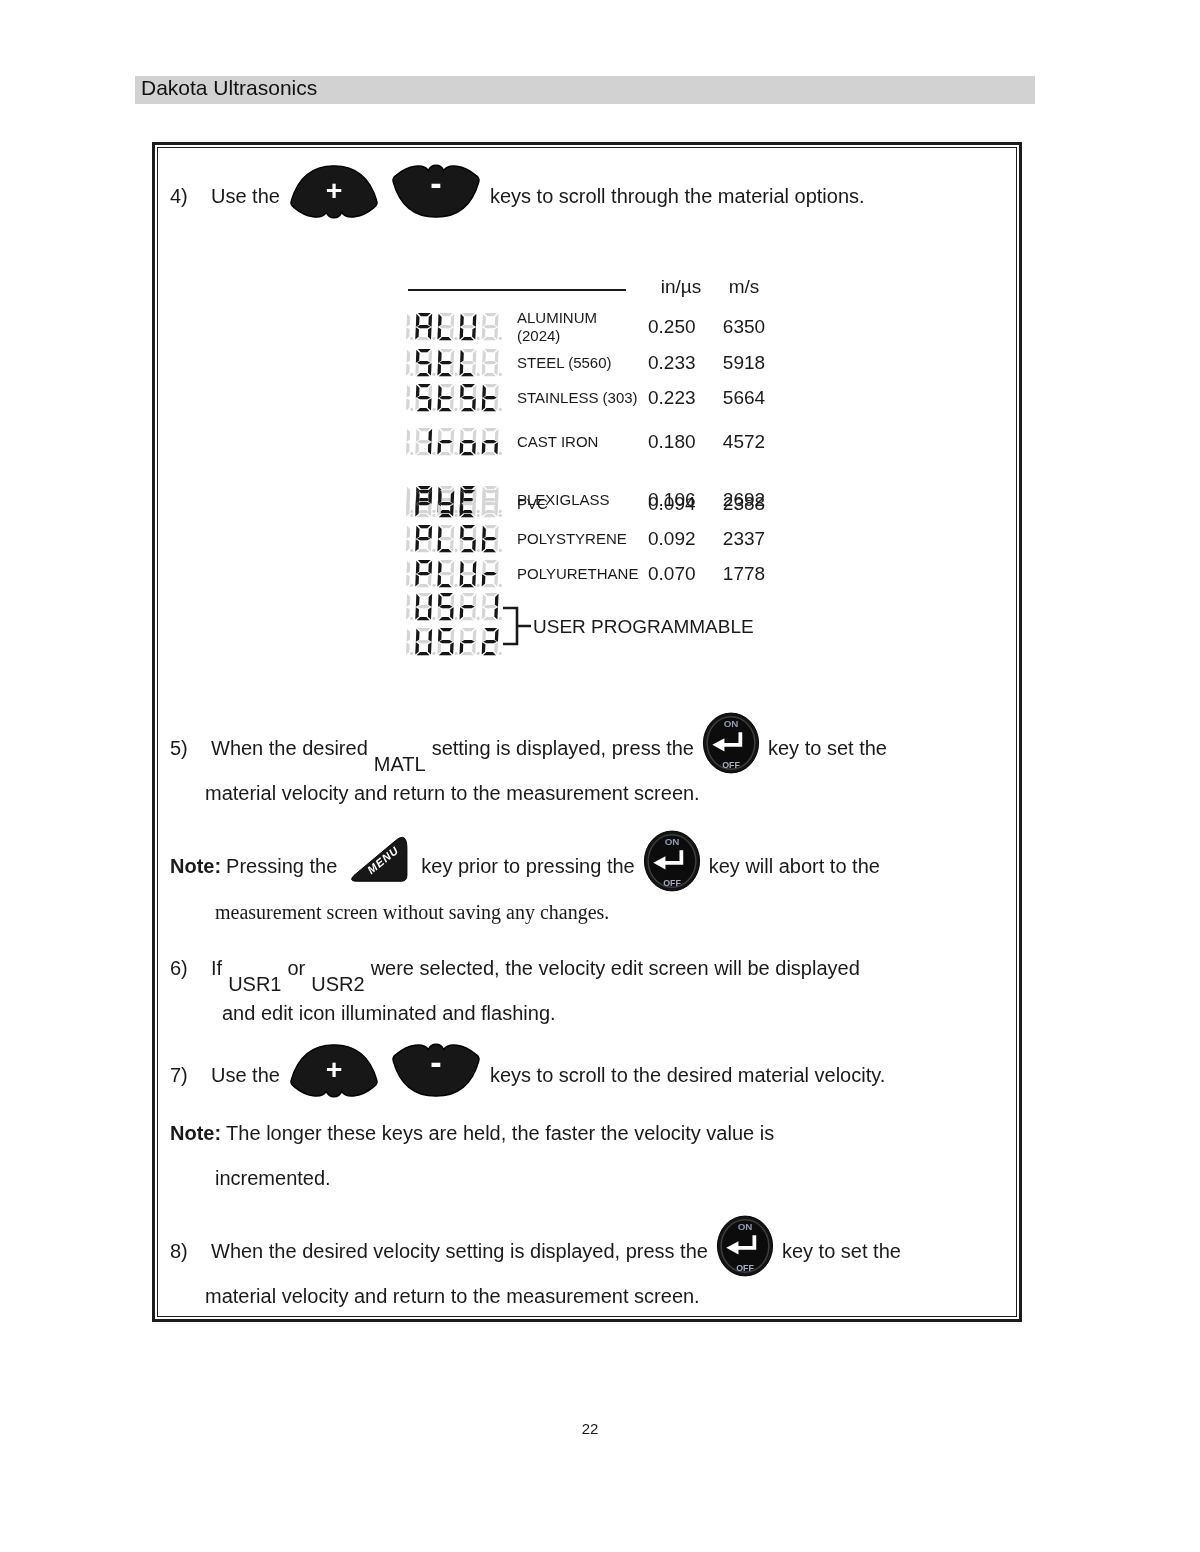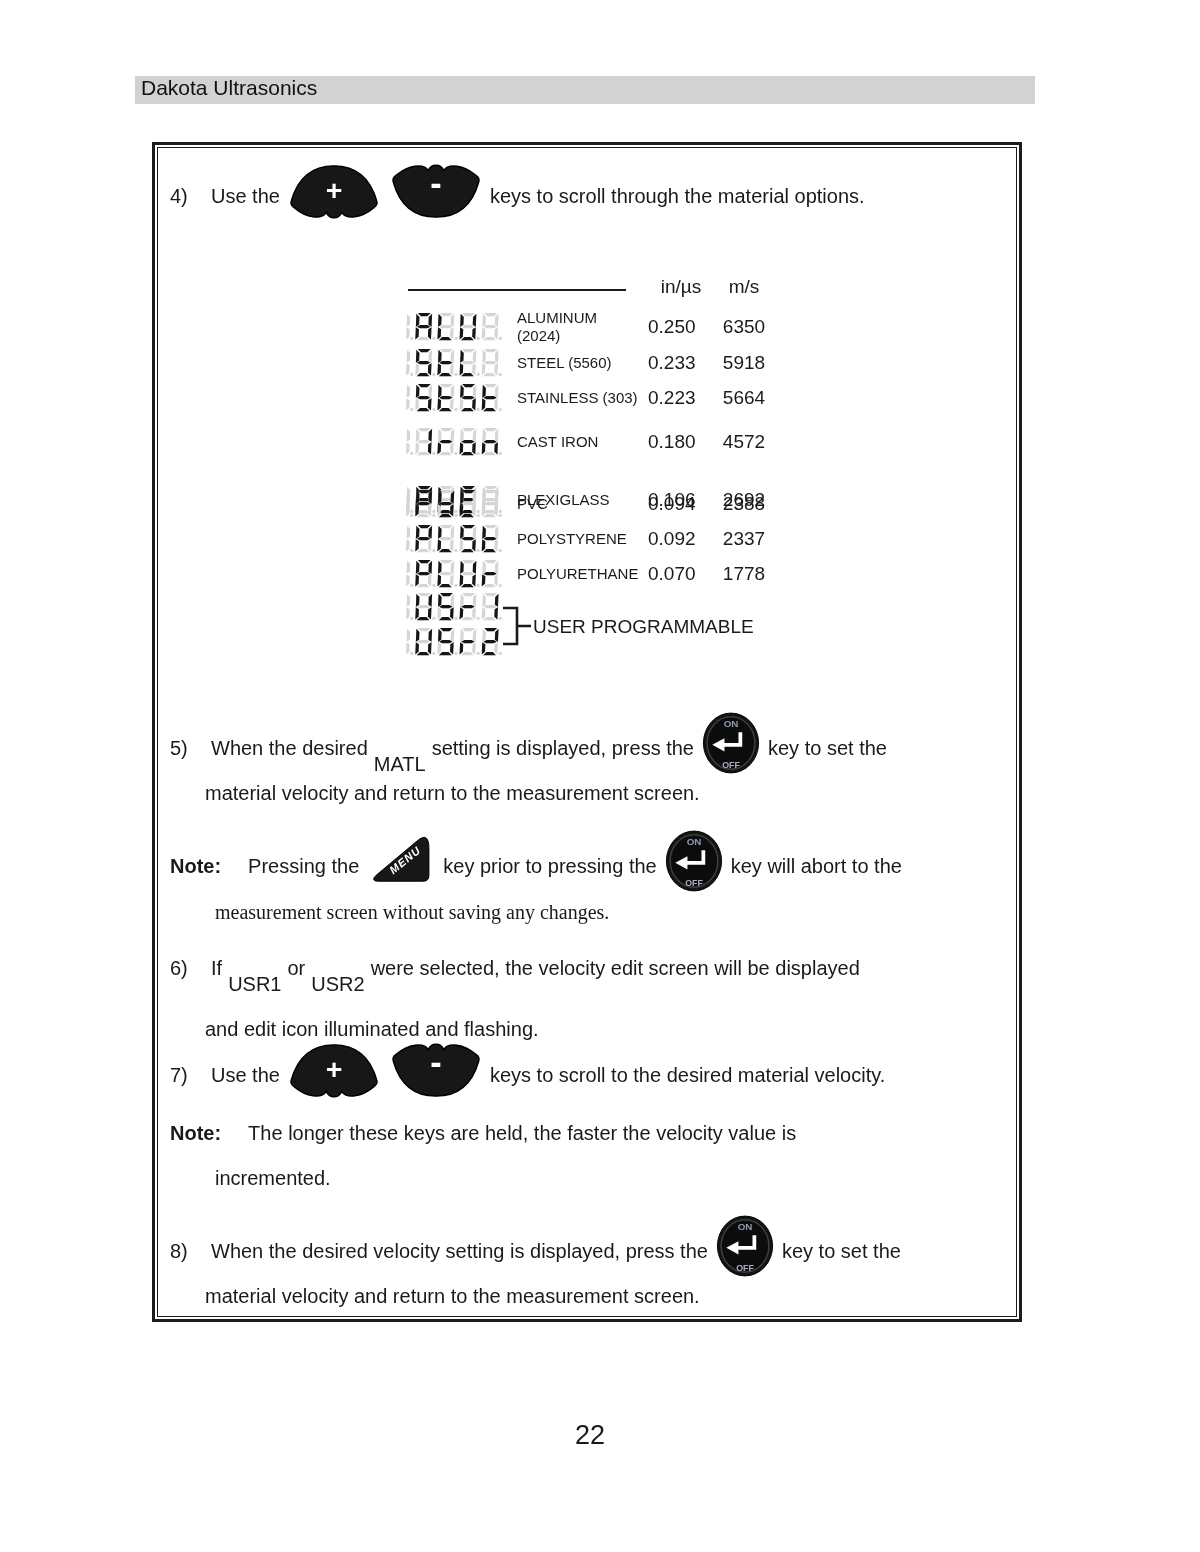--- a/index.html
+++ b/index.html
@@ -15,21 +15,21 @@
   .frame{position:absolute;left:152px;top:142px;width:864px;height:1174px;
          border:3px solid #1c1c1c;}
   .frame-inner{position:absolute;inset:2px;border:1.5px solid #1c1c1c;}
 
   
   .tline{position:absolute;display:flex;align-items:center;font-size:20px;
          color:#1a1a1a;white-space:pre;}
   .tline > *{margin-right:6px;}
   .num{display:inline-block;min-width:35px;}
   .b{font-weight:normal;margin-top:33px;}
-  .note-label{font-weight:bold;margin-right:27px;}
+  .note-label{font-weight:bold;margin-right:5px;}
   .key-slot{display:inline-flex;position:relative;top:-5px;margin-left:2px;margin-right:8px;}
   .key-slot svg{display:block;}
 
   
   .mat-table{position:absolute;left:247px;top:130px;width:385px;height:420px;}
   .rule{position:absolute;left:3px;top:11px;width:218px;height:2px;background:#1a1a1a;}
   .hdr{position:absolute;top:-2px;font-size:19px;}
   .inus-h{left:243px;width:66px;text-align:center;}
   .ms-h{left:309px;width:60px;text-align:center;}
   .mat-row{position:absolute;left:0;width:385px;height:34px;}
@@ -43,21 +43,21 @@
   .usr-label{position:absolute;left:128px;top:338px;height:22px;font-size:19px;
              display:flex;align-items:center;}
 
   
   .pm-t{font:bold 30px "Liberation Sans",sans-serif;fill:#fff;text-anchor:middle;}
   .minus-t{font:bold 36px "Liberation Sans",sans-serif;}
   .on-t{font:bold 10.5px "Liberation Sans",sans-serif;fill:#8f9cb3;text-anchor:middle;}
   .off-t{font:bold 9.5px "Liberation Sans",sans-serif;fill:#a6aec0;text-anchor:middle;}
   .menu-t{font:bold italic 11.5px "Liberation Sans",sans-serif;fill:#fff;letter-spacing:1px;}
 
-  .page-number{position:absolute;left:0;top:1420px;width:1180px;text-align:center;font-size:27px;}
+  .page-number{position:absolute;left:0;top:1420px;width:1180px;text-align:center;font-size:15px;}
 </style>
 </head>
 <body>
 
 <div class="page">
 
   <div class="header-bar">
     <span>Dakota Ultrasonics</span>
   </div>
 
@@ -885,21 +885,21 @@
       </div>
 
       <div class="tline" style="left:12px;top:806px;height:28px;">
         <span class="num">6)</span>
         <span>If</span>
         <span class="b">USR1</span>
         <span>or</span>
         <span class="b">USR2</span>
         <span>were selected, the velocity edit screen will be displayed</span>
       </div>
-      <div class="tline" style="left:47px;top:851px;height:28px;margin-top:16px;">
+      <div class="tline" style="left:64px;top:851px;height:28px;">
         <span>and edit icon illuminated and flashing.</span>
       </div>
 
       <div class="tline" style="left:12px;top:897px;height:60px;">
         <span class="num">7)</span>
         <span>Use the</span>
         <span class="key-slot"><svg viewBox="0 0 96 60" width="92" height="57">
               <path d="M3,40 C12,8 34,3 48,3 C62,3 84,8 93,40 C94,43 93,45 90,47 C77,58 61,60 56,52 A8.5,8.5 0 0 1 40,52 C35,60 19,58 6,47 C3,45 2,43 3,40 Z" fill="#171717" stroke="#000" stroke-width="1.5"></path>
               <text x="48" y="39" class="pm-t">+</text>
             </svg></span>

